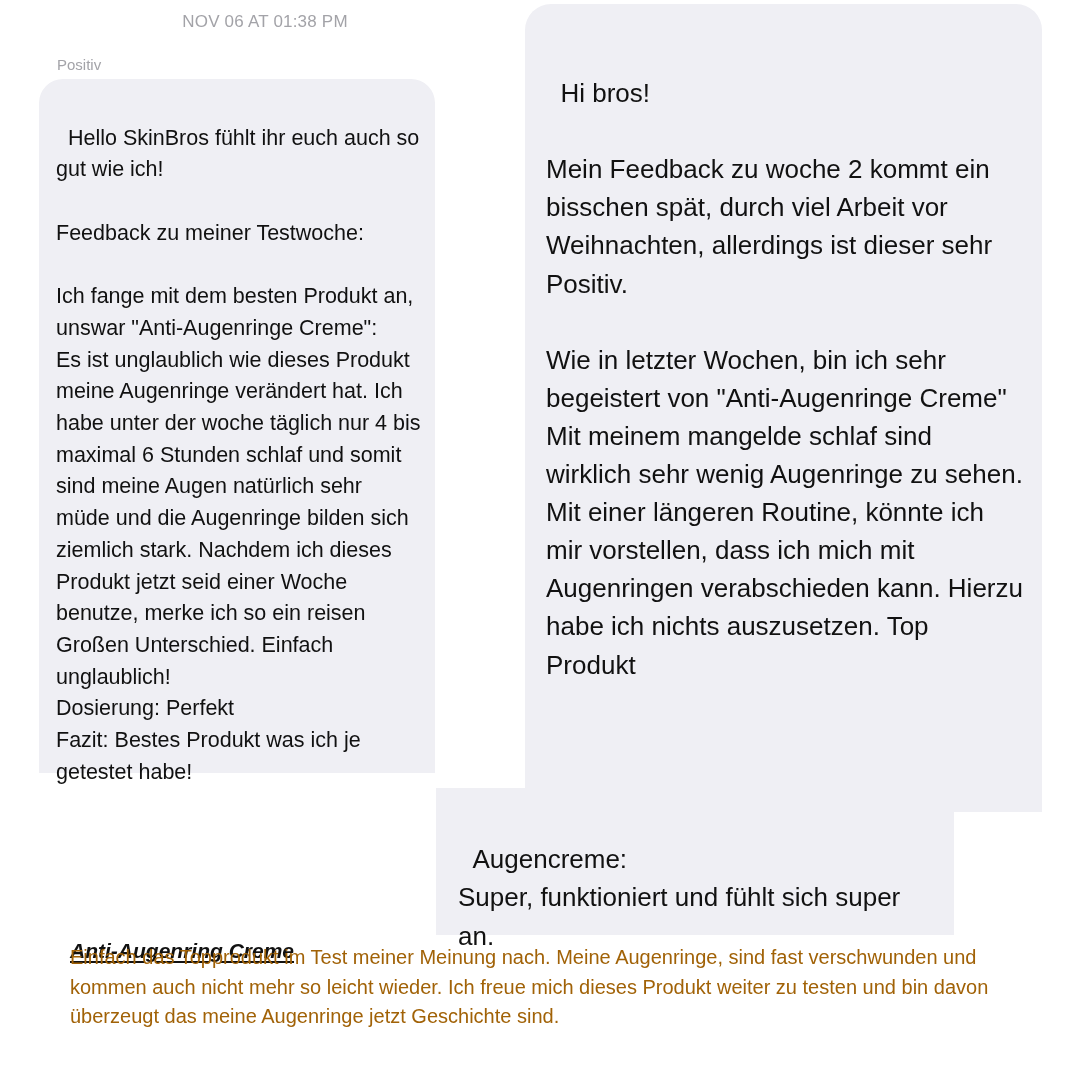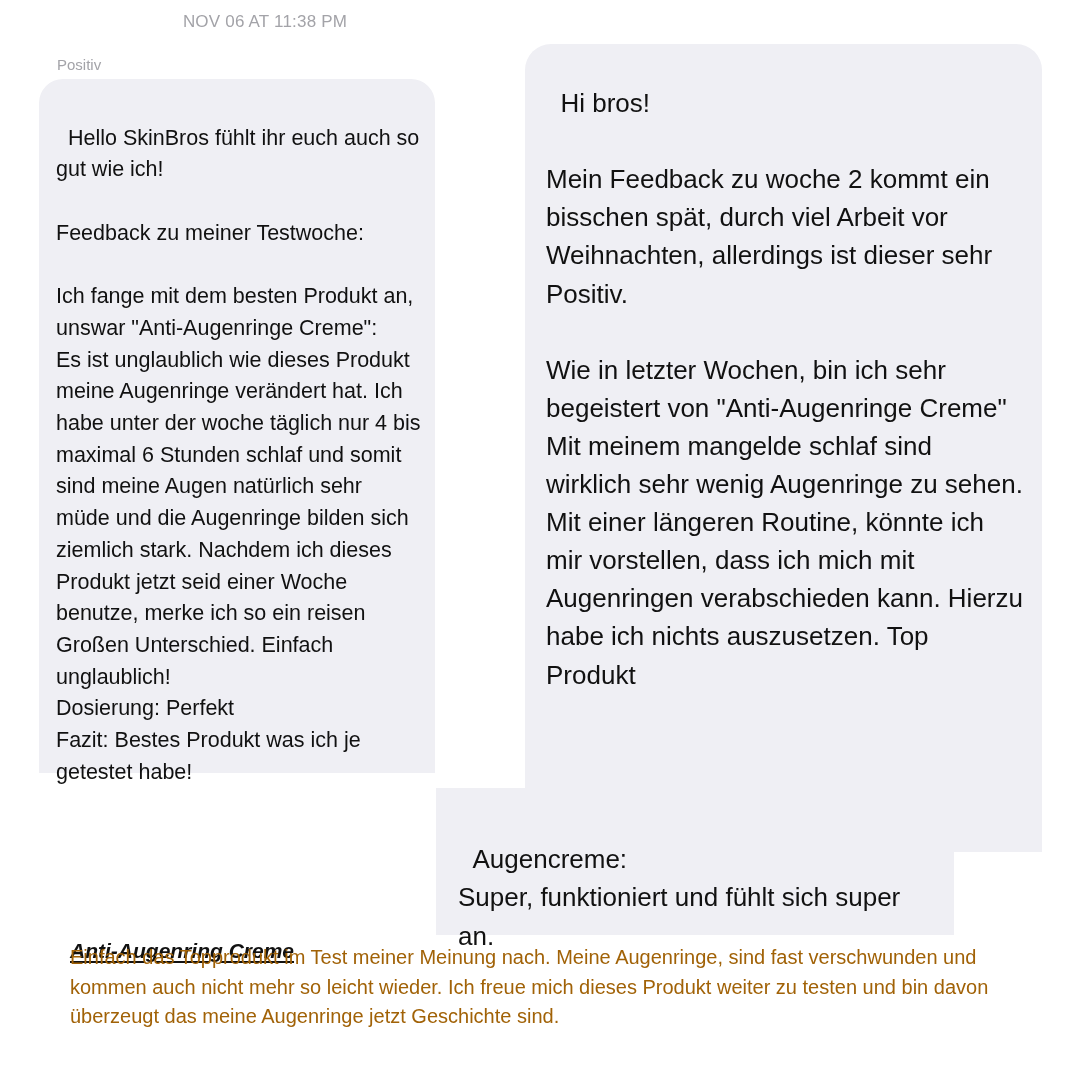--- a/index.html
+++ b/index.html
@@ -48,24 +48,23 @@
       padding: 12px 14px 0 17px;
       font-size: 21.5px;
       line-height: 31.7px;
     }
     .bubble-right {
       left: 525px;
       top: 4px;
       width: 517px;
       height: 808px;
       border-radius: 26px 26px 0 0;
-      padding: 2px 18px 0 21px;
+      padding: 32px 18px 0 21px;
       font-size: 26px;
       line-height: 38.1px;
-      margin-top: 40px;
     }
     .bubble-third {
       left: 436px;
       top: 788px;
       width: 518px;
       height: 147px;
       border-radius: 0;
       padding: 14px 18px 0 22px;
       font-size: 26px;
       line-height: 38.2px;
@@ -89,21 +88,21 @@
       width: 960px;
       font-size: 20px;
       line-height: 29.5px;
       color: #a16207;
       white-space: pre-wrap;
     }
   </style>
 </head>
 <body>
 
-<div class="timestamp">NOV 06 AT 11:38 PM</div>
+<div class="timestamp">NOV 06 AT 01:38 PM</div>
 
 <div class="sender">Positiv</div>
 
 <div class="bubble bubble-left">
   <span>Hello SkinBros fühlt ihr euch auch so gut wie ich!
 
 Feedback zu meiner Testwoche:
 
 Ich fange mit dem besten Produkt an, unswar "Anti-Augenringe Creme":
 Es ist unglaublich wie dieses Produkt meine Augenringe verändert hat. Ich habe unter der woche täglich nur 4 bis maximal 6 Stunden schlaf und somit sind meine Augen natürlich sehr müde und die Augenringe bilden sich ziemlich stark. Nachdem ich dieses Produkt jetzt seid einer Woche benutze, merke ich so ein reisen Großen Unterschied. Einfach unglaublich!

